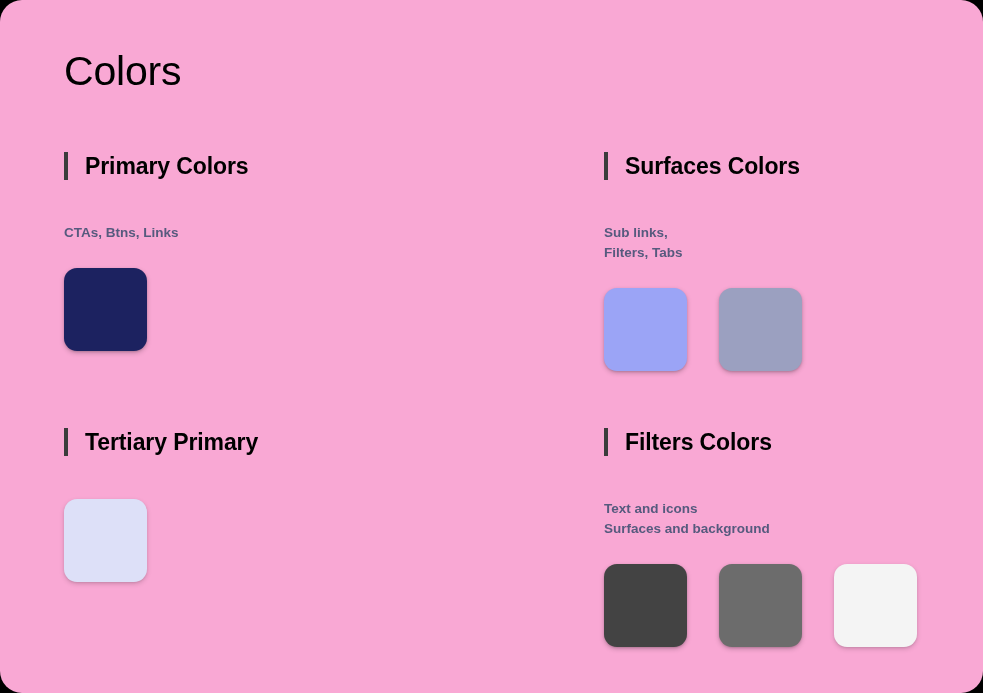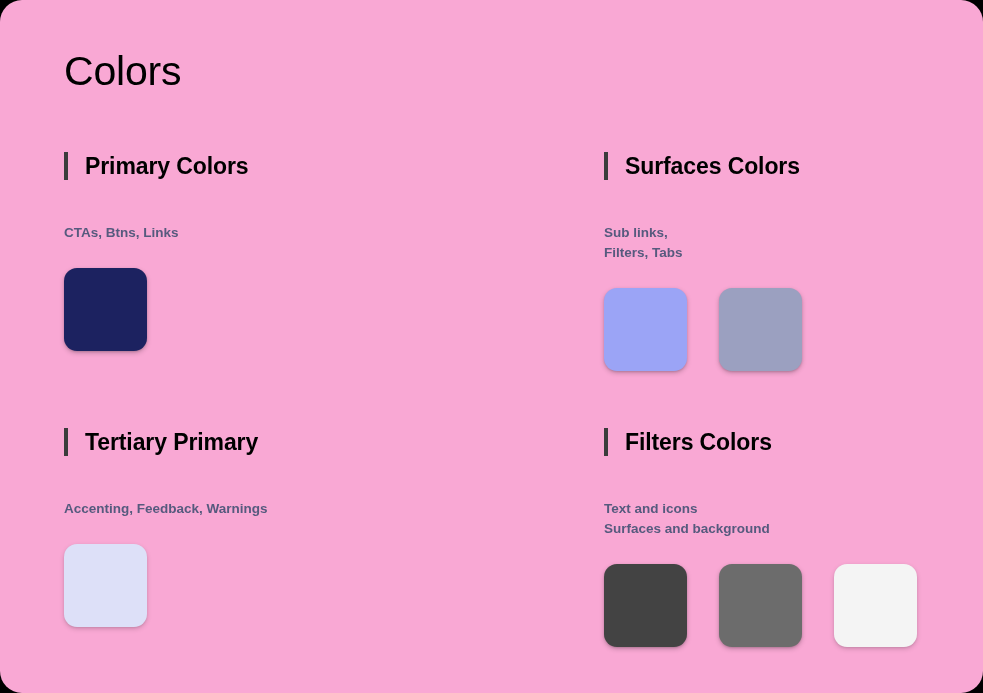--- a/index.html
+++ b/index.html
@@ -151,21 +151,20 @@
         <div class="swatch" style="background: rgb(155, 160, 192);"></div>
       </div>
     </div>
 
     <div class="section col-left row-bottom">
       <div class="section-head">
         <span class="accent-bar" style="background: rgb(60, 60, 60);"></span>
         <span class="section-title">Tertiary Primary</span>
       </div>
       <div class="section-desc" style="color: rgb(86, 90, 126);">
-        <span class="desc-line">Accenting, Feedback, Warnings</span>
       </div>
       <div class="swatch-row">
         <div class="swatch light-edge" style="background: rgb(221, 224, 248);"></div>
       </div>
     </div>
 
     <div class="section col-right row-bottom">
       <div class="section-head">
         <span class="accent-bar" style="background: rgb(60, 60, 60);"></span>
         <span class="section-title">Filters Colors</span>

